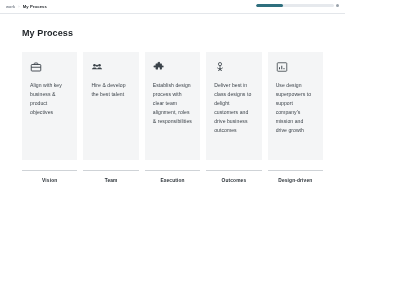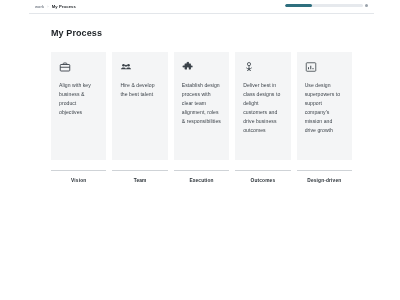--- a/index.html
+++ b/index.html
@@ -10,21 +10,20 @@
     overflow: hidden;
     background: #ffffff;
     font-family: "Liberation Sans", sans-serif;
   }
 
   #app {
     position: relative;
     width: 345px;
     height: 300px;
     background: #ffffff;
-    padding-left: 29px;
   }
 
   
   .topbar {
     position: relative;
     height: 14px;
     border-bottom: 1px solid #e3e6ea;
     display: flex;
     align-items: center;
     padding: 0 6px;

